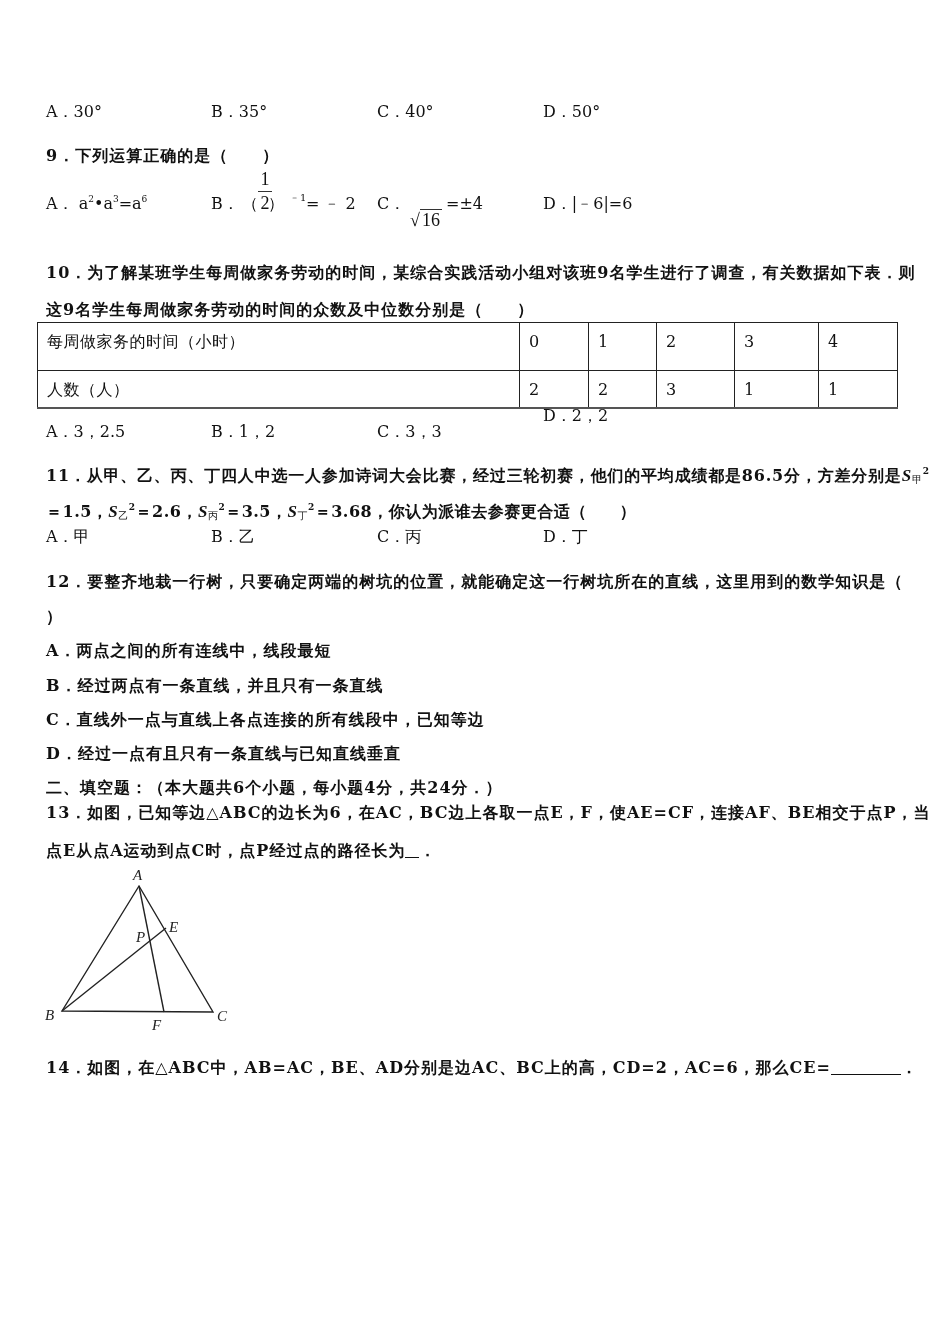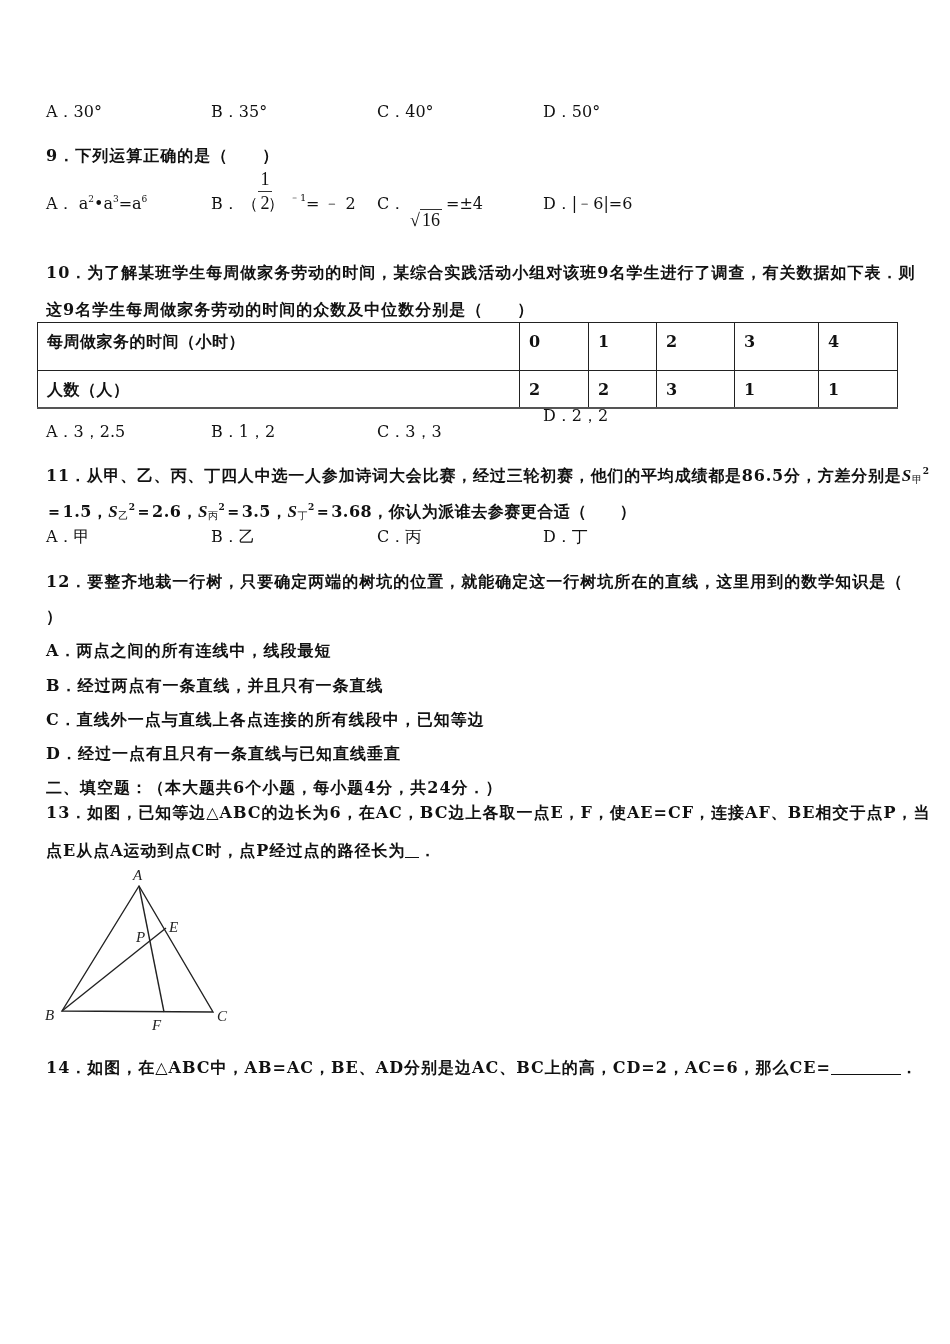--- a/index.html
+++ b/index.html
@@ -11,21 +11,21 @@
   sup.s { font-size: 9px; vertical-align: 7px; line-height: 0; }
   sub.s { font-size: 10px; vertical-align: -2px; line-height: 0; font-weight: normal; }
   .ital { font-style: italic; font-family: "Liberation Serif", "DejaVu Serif", serif; font-size: 17px; }
   .frac { position: absolute; left: 258px; top: 170px; width: 14px; text-align: center;
           font-family: "Liberation Serif", serif; font-weight: normal; font-size: 18px; line-height: 19px; }
   .frac .bar { height: 1px; background: #333; margin: 2px 0; }
   .sqrt { position: absolute; left: 410px; top: 192px; font-family: "Liberation Serif", serif;
           font-weight: normal; font-size: 18px; line-height: 22px; white-space: nowrap; margin-top: 17px; }
   .sqrt .rad { border-top: 1px solid #333; padding: 0 2px; }
   table.data { position: absolute; left: 37px; top: 322px; border-collapse: collapse;
-               font-size: 16px; font-weight: bold; }
+               font-size: 16px; font-weight: normal; }
   table.data td { border: 1.5px solid #222; vertical-align: top; padding: 9px 9px 0 9px;
                   box-sizing: border-box; white-space: nowrap; letter-spacing: 0.5px; }
   table.data tr:last-child td { border-bottom: 2.5px solid #555; }
   .blank { display: inline-block; border-bottom: 1px solid #111; height: 14px; vertical-align: -2px; }
   .fig { position: absolute; left: 30px; top: 860px; }
   .fig text { font-family: "Liberation Serif", serif; font-style: italic; font-size: 15px; fill: #222; }
 </style>
 </head>
 <body>
 

